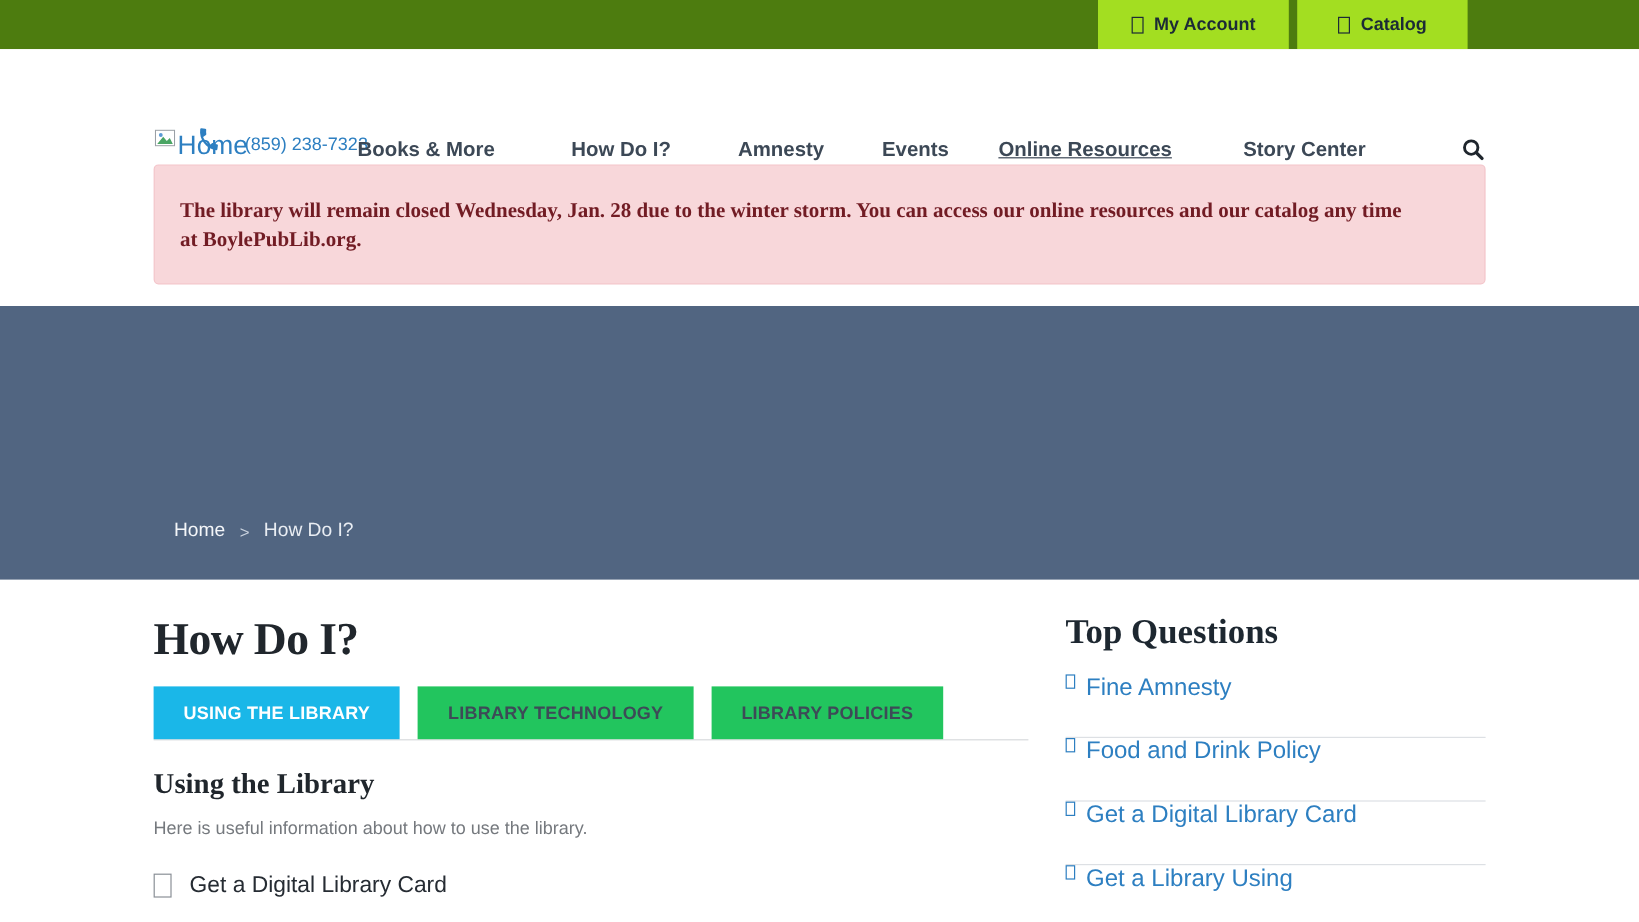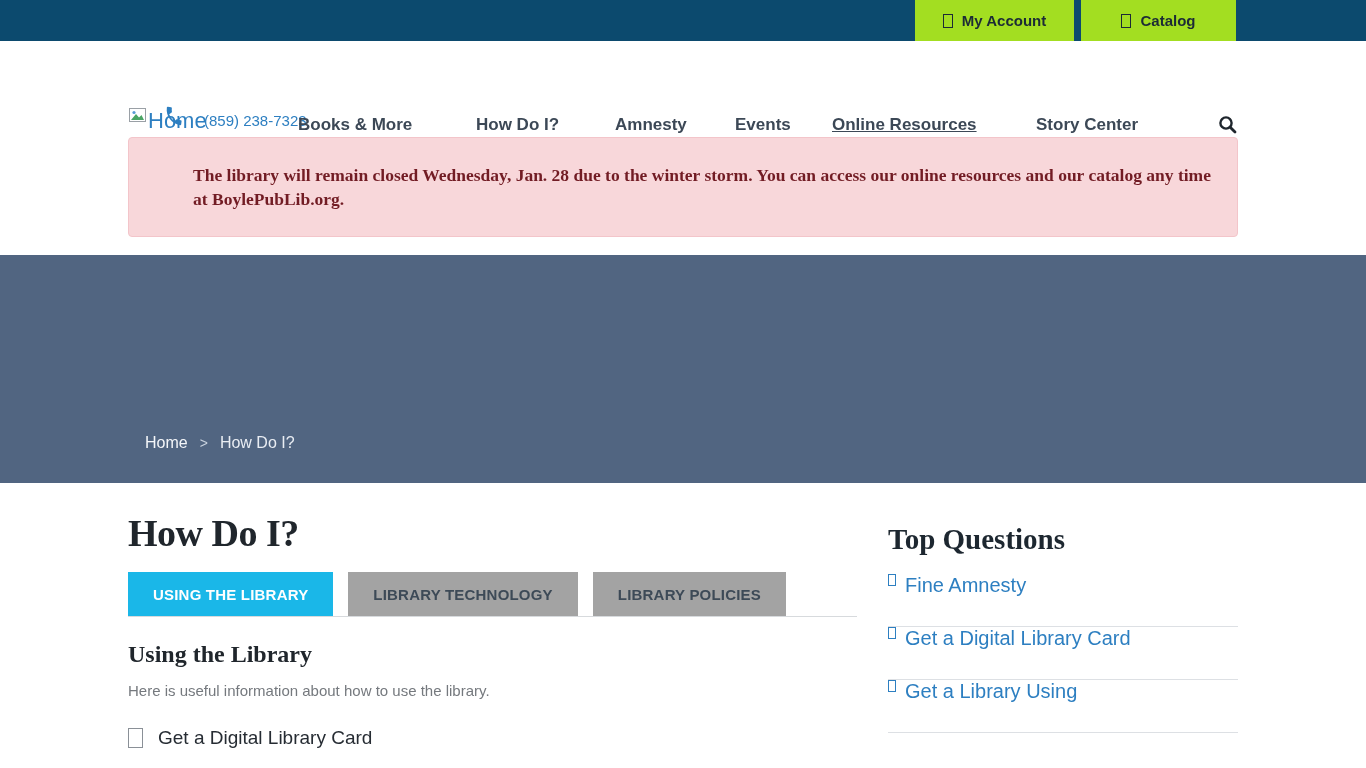--- a/index.html
+++ b/index.html
@@ -1,26 +1,26 @@
 <!DOCTYPE html>
 <html><head>
 <meta charset="utf-8">
 <style>
   * { margin:0; padding:0; box-sizing:border-box; }
   html,body { width:1366px; height:768px; overflow:hidden; background:#ffffff;
               font-family:"Liberation Sans", sans-serif; }
   .page { position:relative; width:1366px; height:768px; }
 
   
-  .topbar { position:relative; width:1366px; height:41px; background:#0c4a6e; }
+  .topbar { position:relative; width:1366px; height:41px; background:#4d7c0f; }
   .topbar-btn { position:absolute; top:0; height:41px; background:#a3de21;
                 display:flex; align-items:center; justify-content:center;
                 font-size:15px; font-weight:700; color:#1c2b36; cursor:pointer; gap:9px; }
   .btn-account { left:915px; width:159px; }
-  .btn-catalog { left:1081px; width:155px; }
+  .btn-catalog { left:1081px; width:142px; }
   .tofu { display:inline-block; width:10px; height:14px; border:1.6px solid currentColor; }
 
   
   .navbar { position:relative; width:1366px; height:89px; background:#ffffff; }
   .logo { position:absolute; left:129px; top:67px; display:flex; align-items:flex-start;
           gap:2px; color:#2d7fc1; font-size:22px; text-decoration:none; cursor:pointer; }
   .phone { position:absolute; left:163px; top:64px; display:flex; align-items:flex-start;
            gap:19px; color:#2d7fc1; font-size:15px; text-decoration:none; cursor:pointer; }
   .phone .num { margin-top:7px; }
   .nav-item { position:absolute; top:74px; font-size:17px; font-weight:600;
@@ -34,51 +34,51 @@
   .nav-item.active::after { content:""; position:absolute; left:-12px; right:-11px;
               top:36px; height:3px; background:#1ab7e8; }
   .search-btn { position:absolute; left:1218px; top:74px; cursor:pointer; }
 
   
   .alert { position:absolute; left:128px; top:137px; width:1110px; height:100px;
            background:#f8d7da; border:1px solid #f3c5ca; border-radius:4px;
            padding:25px 21px; color:#721c24;
            font-family:"Liberation Serif", serif; font-weight:700; font-size:17.5px;
            line-height:24px; }
-  .alert span { display:block; max-width:1030px;margin-left:43px; }
+  .alert span { display:block; max-width:1030px; }
 
   
   .hero { position:absolute; left:0; top:255px; width:1366px; height:228px; background:#516581; }
   .breadcrumb { position:absolute; left:145px; top:434px; font-size:16px; color:#eef1f5;
                 display:flex; gap:12px; align-items:center; }
   .breadcrumb a { color:#f4f6f9; text-decoration:none; cursor:pointer; }
   .breadcrumb .sep { color:#c9d2de; font-size:14px; }
   .breadcrumb .current { color:#e9edf3; }
 
   
   .content { position:absolute; left:0; top:483px; width:1366px; }
   .main-col { position:absolute; left:128px; top:0; width:729px; }
   h1.page-title { font-family:"Liberation Serif", serif; font-weight:700;
                   font-size:38px; color:#20262c; margin-top:28px; letter-spacing:-0.5px; }
   .tabs { display:flex; gap:15px; margin-top:17px; border-bottom:1px solid #d7dadd; }
   .tab { padding:14px 25px 13px; font-size:15px; font-weight:700; letter-spacing:0.2px;
-         background:#a3a3a3; color:#3d4a57; cursor:pointer; white-space:nowrap; }
+         background:#22c55e; color:#3d4a57; cursor:pointer; white-space:nowrap; }
   .tab.active { background:#1ab7e8; color:#ffffff; }
   h2.section-heading { font-family:"Liberation Serif", serif; font-weight:700;
                        font-size:24px; color:#20262c; margin-top:24px; }
   p.section-desc { margin-top:14px; font-size:15px; color:#75797e; }
   .list { margin-top:28px; }
   .list-item { display:flex; align-items:center; gap:15px; margin-bottom:26px;
                font-size:19px; color:#262c33; cursor:pointer; }
   .tofu-lg { display:inline-block; width:15px; height:20px; border:1.6px solid #8a9097; }
 
   
   .sidebar { position:absolute; left:888px; top:0; width:350px; }
   h2.sidebar-title { font-family:"Liberation Serif", serif; font-weight:700;
-                     font-size:29px; color:#1d2730; margin-top:40px; }
+                     font-size:29px; color:#1d2730; margin-top:28px; }
   .side-links { margin-top:18px; }
   .side-link { display:flex; gap:9px; height:53px;
                border-bottom:1px solid #dde0e4; font-size:20px; color:#2d7fc1;
                cursor:pointer; }
   .tofu-sm { display:inline-block; width:8px; height:12px; border:1.3px solid #2d7fc1; }
 
   svg { display:block; }
 </style>
 </head>
 <body>
@@ -161,20 +161,24 @@
 
     <aside class="sidebar">
       <h2 class="sidebar-title">Top Questions</h2>
       <div class="side-links">
         <div class="side-link">
           <span class="tofu-sm"></span>
           <span>Fine Amnesty</span>
         </div>
         <div class="side-link">
           <span class="tofu-sm"></span>
+          <span>Food and Drink Policy</span>
+        </div>
+        <div class="side-link">
+          <span class="tofu-sm"></span>
           <span>Get a Digital Library Card</span>
         </div>
         <div class="side-link">
           <span class="tofu-sm"></span>
           <span>Get a Library Using</span>
         </div>
       </div>
     </aside>
 
   </div>

